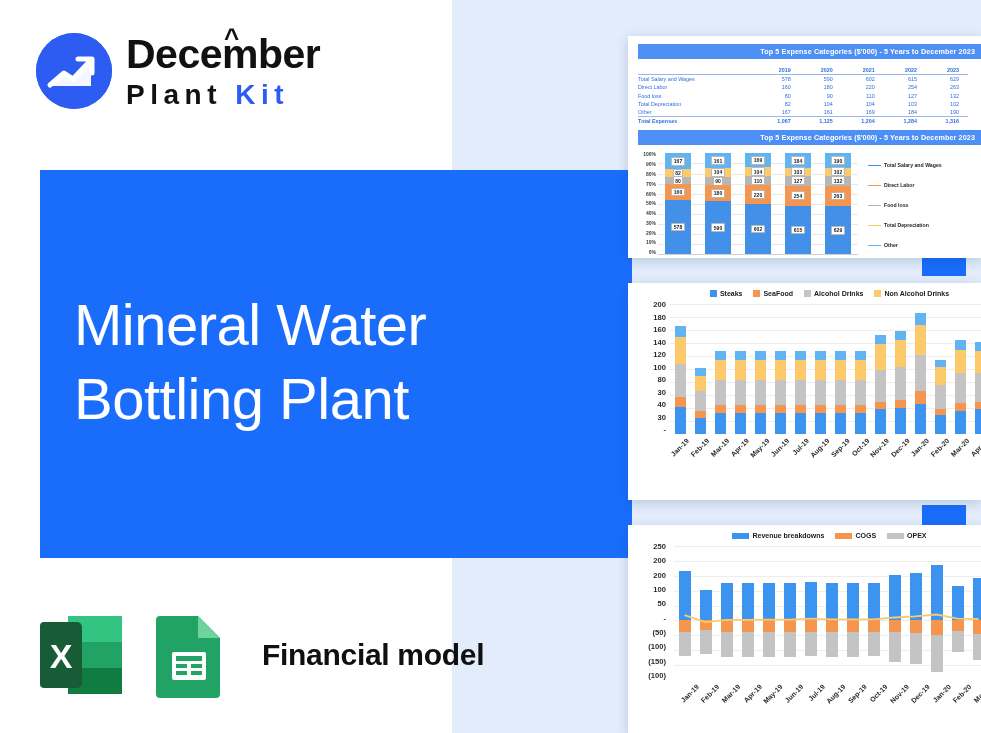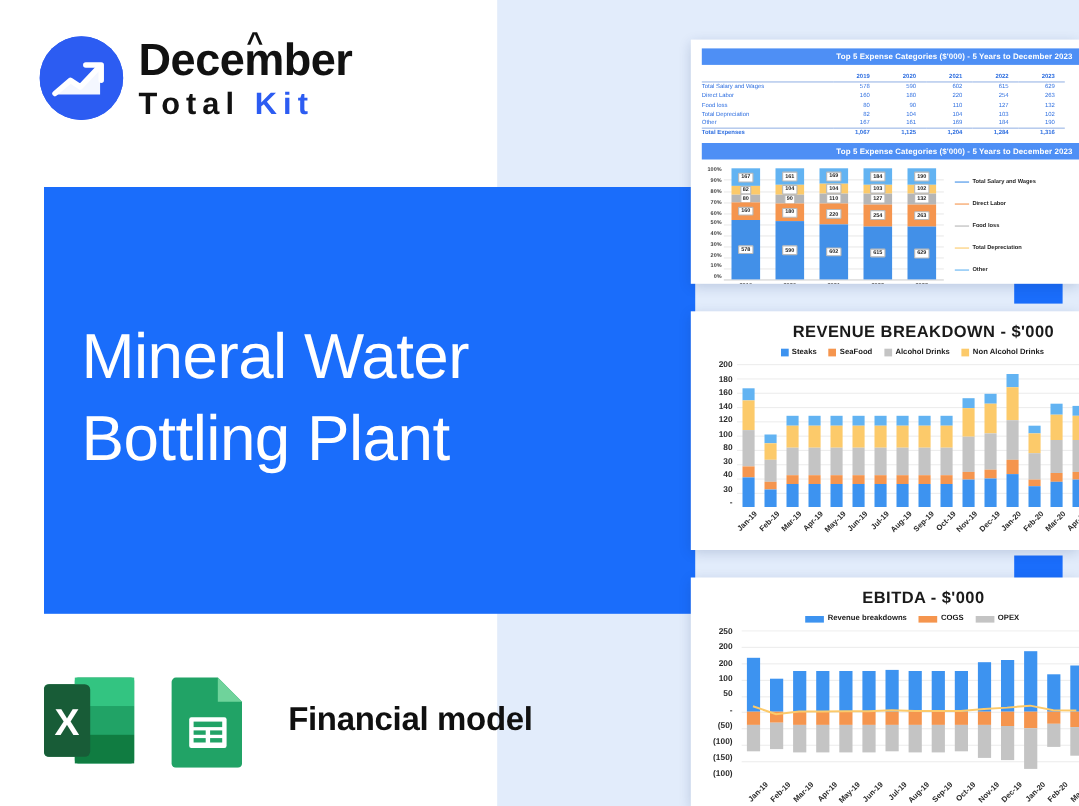--- a/index.html
+++ b/index.html
@@ -184,21 +184,21 @@
       <path d="M42 26 L56 26 L56 40" stroke="#fff" stroke-width="5" fill="none" stroke-linecap="round" stroke-linejoin="round"></path>
       <path d="M14 53 L28 41 L37 47 L55 29 L55 53 Z" fill="#fff" opacity="0.95"></path>
       <path d="M14 53 L28 41 L37 47 L55 29" stroke="#2c5cf2" stroke-width="0" fill="none"></path>
     </svg>
   </div>
   <div id="logoText">
     <div id="logoLine1">
       <span>December</span>
       <span id="circumflex">^</span>
     </div>
-    <div id="logoLine2"><span>Total </span><span class="kit">Kit</span></div>
+    <div id="logoLine2"><span>Plant </span><span class="kit">Kit</span></div>
   </div>
 </div>
 
 <div id="heroTitle">Mineral Water
 Bottling Plant</div>
 
 <div id="bottomRow">
   <svg class="appIcon" viewBox="0 0 86 86">
     <rect x="2" y="10" width="40" height="66" rx="4" fill="#1c7a47"></rect>
     <rect x="30" y="4" width="54" height="78" rx="3" fill="#21a366"></rect>
@@ -428,21 +428,20 @@
         </div>
         <div class="legRow">
           <div class="legDash" style="background: rgb(98, 179, 242);"></div>
           <span>Other</span>
         </div>
       </div>
   </div>
 </div>
 
 <div class="card" id="card2">
-  <div class="cardTitle">REVENUE BREAKDOWN - $'000</div>
   <div class="chartLegend" id="revLegend">
       <div class="li">
         <div class="sw" style="background: rgb(61, 147, 240);"></div>
         <span>Steaks</span>
       </div>
       <div class="li">
         <div class="sw" style="background: rgb(245, 149, 78);"></div>
         <span>SeaFood</span>
       </div>
       <div class="li">
@@ -641,21 +640,20 @@
           <span>Mar-20</span>
         </div>
         <div class="xtick" style="width: 11px; height: 26px;">
           <span>Apr-20</span>
         </div>
       </div>
   </div>
 </div>
 
 <div class="card" id="card3">
-  <div class="cardTitle">EBITDA - $'000</div>
   <div class="chartLegend" id="ebLegend">
       <div class="li">
         <div class="swl" style="background: rgb(61, 147, 240);"></div>
         <span>Revenue breakdowns</span>
       </div>
       <div class="li">
         <div class="swl" style="background: rgb(245, 149, 78);"></div>
         <span>COGS</span>
       </div>
       <div class="li">

